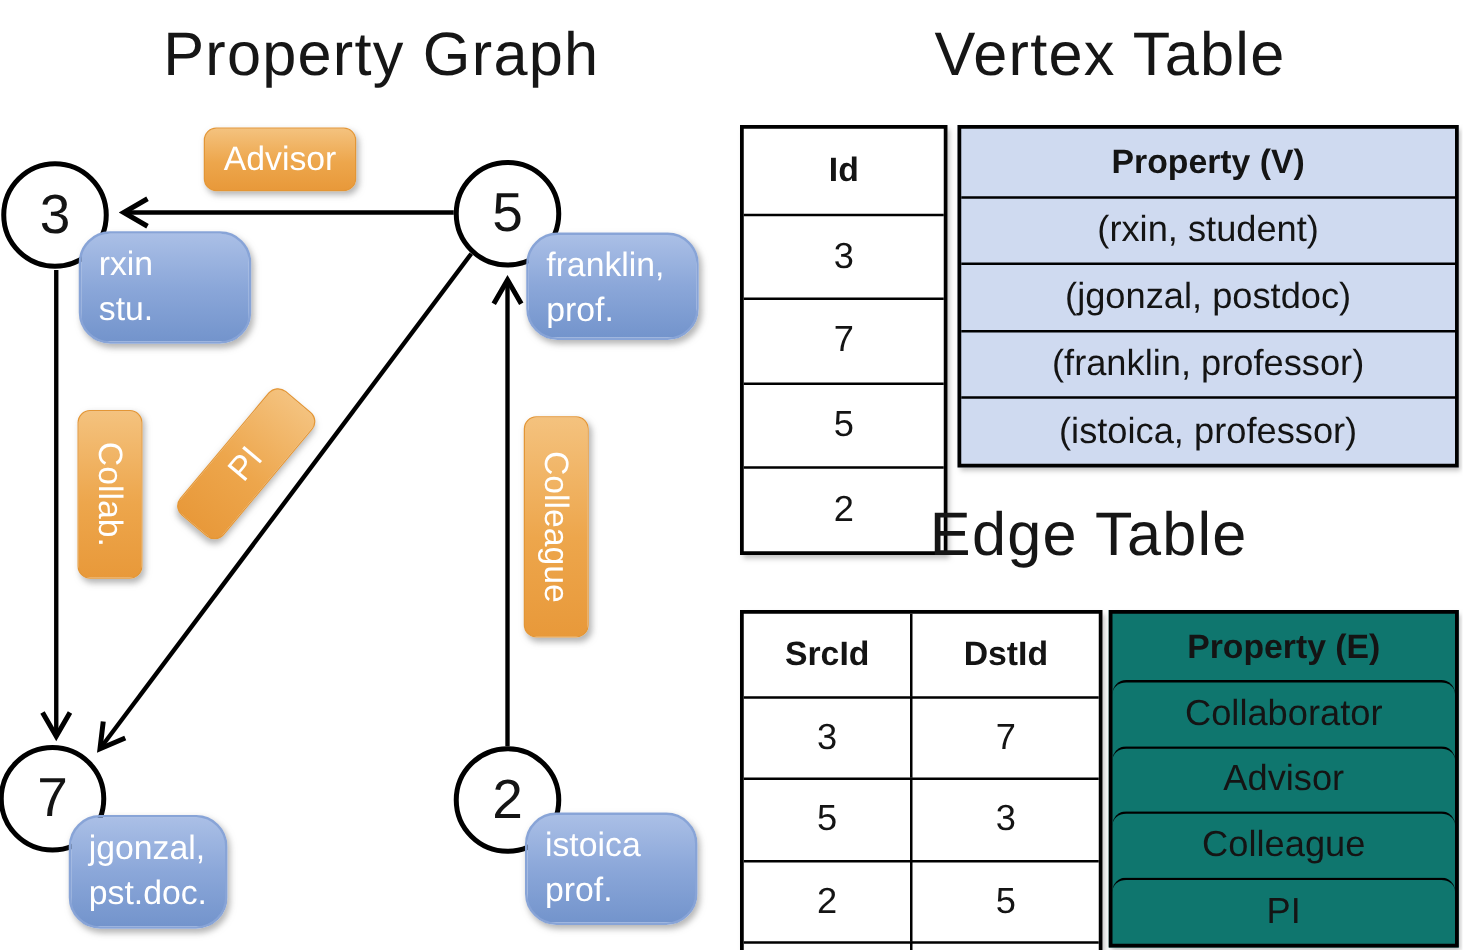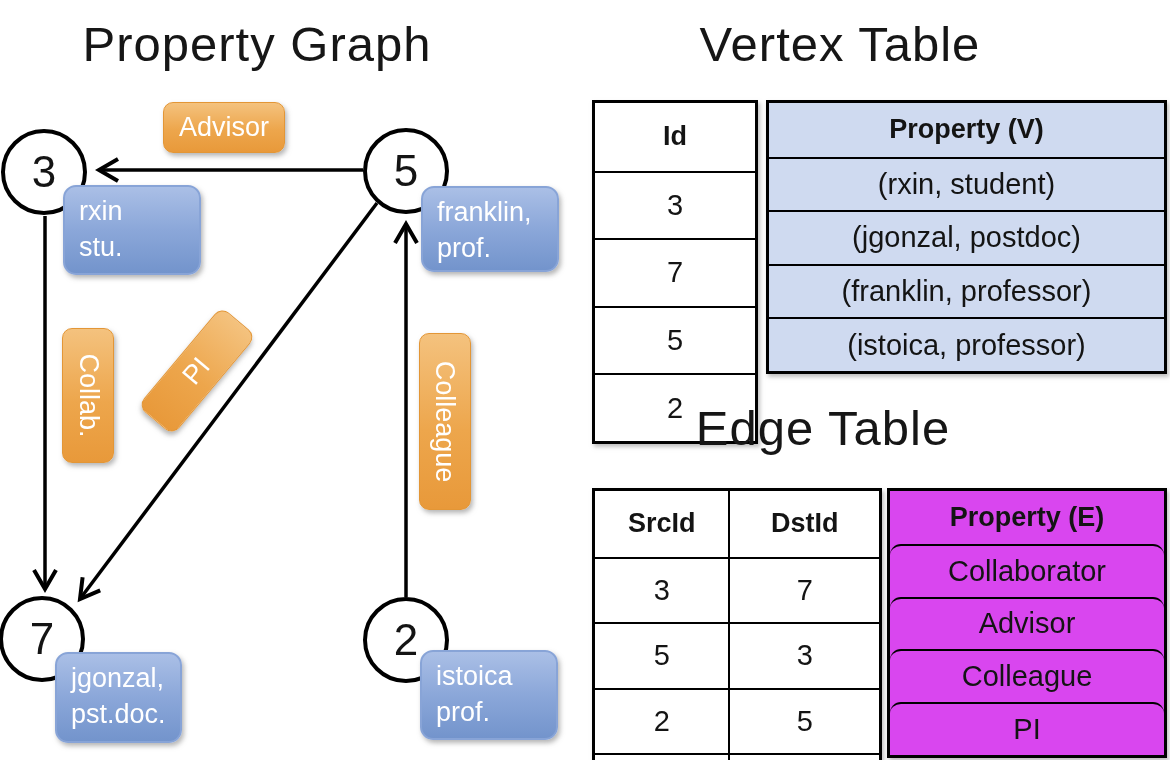--- a/index.html
+++ b/index.html
@@ -2,37 +2,37 @@
 <html><head>
 <meta charset="utf-8">
 <style>
   * { margin:0; padding:0; box-sizing:border-box; }
   html,body { width:1170px; height:760px; background:#fff; overflow:hidden;
               font-family:"Liberation Sans", sans-serif; color:#141414; }
   .stage { position:relative; width:1170px; height:760px; }
 
   
   .big-title { position:absolute; text-align:center; font-size:49px; font-weight:400;
-               letter-spacing:1px; color:#161616; }
+               letter-spacing:1px; color:#161616;margin-left:48px; }
   .t-graph  { left:0px;   top:16px;  width:514px; }
   .t-vertex { left:585px; top:16px;  width:510px; }
   .t-edge   { left:570px; top:400px; width:506px;text-align:center; }
 
   
   .edges-svg { position:absolute; left:0; top:0; z-index:1; }
 
   .node { position:absolute; z-index:2; width:86px; height:86px; background:#fff;
           border:4px solid #000; border-radius:50%; display:flex; align-items:center;
           justify-content:center; font-size:44px; font-weight:400; }
   .n3 { left:1px;   top:129px; }
   .n5 { left:363px; top:128px; }
   .n7 { left:-1px;  top:596px; }
   .n2 { left:363px; top:597px; }
 
-  .bluebox { position:absolute; z-index:3; border-radius:13px; color:#fff;
+  .bluebox { position:absolute; z-index:3; border-radius:25px; color:#fff;
              background:linear-gradient(180deg,#aabfe6 0%, #8ba7d9 50%, #7394cc 100%);
              border:2px solid #88a4d7; box-shadow:2px 3px 5px rgba(120,120,120,.55);
              font-size:27px; line-height:1.32; padding:7px 0 0 14px; }
   .b-rxin     { left:63px;  top:185px; width:138px; height:90px; }
   .b-franklin { left:421px; top:186px; width:138px; height:86px; }
   .b-jgonzal  { left:55px;  top:652px; width:127px; height:91px; }
   .b-istoica  { left:420px; top:650px; width:138px; height:90px; }
 
   .pill { position:absolute; z-index:3; border-radius:10px; color:#fff;
           background:linear-gradient(180deg,#f4c27e 0%, #eda64c 55%, #e8993a 100%);
@@ -54,21 +54,21 @@
 
   .vt-id   { left:592px; top:100px; width:166px; height:344px; }
   .vt-prop { left:766px; top:100px; width:401px; height:274px; background:#cfdaf0; }
   .vt-id   .cell:nth-child(n+2),
   .vt-prop .cell:nth-child(n+2) { border-top:2px solid #000; }
 
   .et-ids  { left:592px; top:488px; width:290px; height:334px;
              grid-template-columns:47% 53%; }
   .et-ids  .cell:nth-child(n+3) { border-top:2px solid #000; }
   .et-ids  .cl { border-left:2px solid #000; }
-  .et-prop { left:887px; top:488px; width:280px; height:270px; background:#d946ef; }
+  .et-prop { left:887px; top:488px; width:280px; height:270px; background:#0f766e; }
   .et-prop .cell:nth-child(n+2) { border-top:2px solid #000;border-radius:11px; }
 </style>
 </head>
 <body>
 
 <div class="stage">
 
   <div class="big-title t-graph">Property Graph</div>
 
   <svg class="edges-svg" width="585" height="760" viewBox="0 0 585 760">

